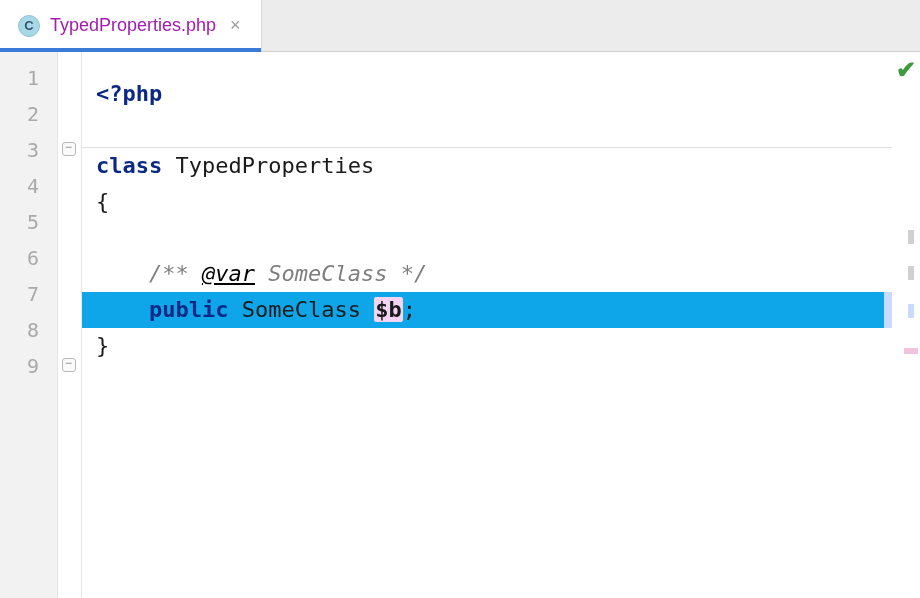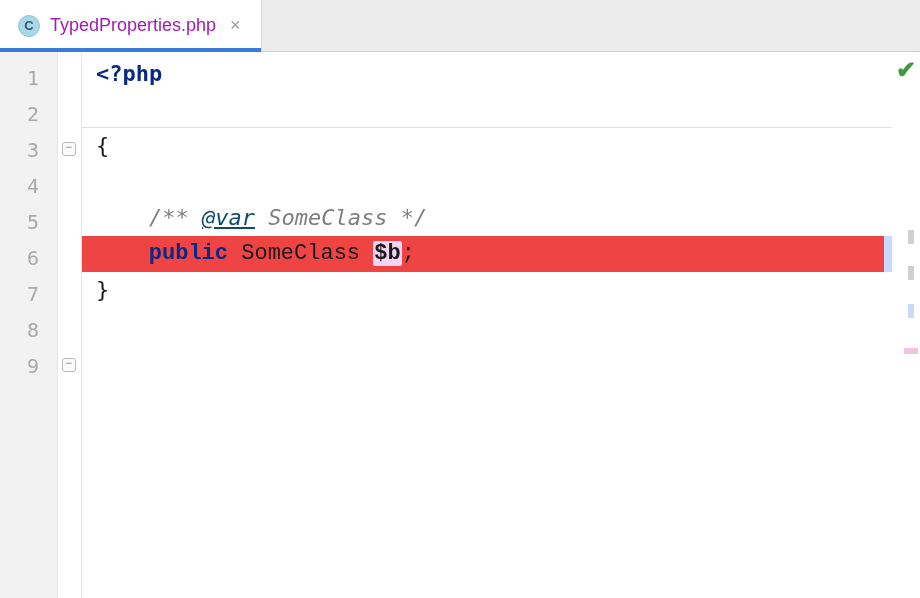--- a/index.html
+++ b/index.html
@@ -87,40 +87,40 @@
     position: absolute;
     top: -3px; left: 2px;
     font-size: 12px; color: #8d8d8d;
   }
 
   .code {
     flex: 1;
     position: relative;
     font-family: "Menlo", "Consolas", monospace;
     font-size: 22px;
-    padding-top: 4px;
+    padding-top: 24px;
   }
   .code .row {
     height: 36px;
     line-height: 36px;
     white-space: pre;
     padding-left: 14px;
     position: relative;
   }
-  .row.hl { background: #ef4444; font-family: Liberation Mono, monospace; }
+  .row.hl { background: #0ea5e9; }
   .row.sep { border-bottom: 1px solid #e0e0e0; }
 
   
   .kw { color: #0a2986; font-weight: 700; }
   .cls { color: #1a1a1a; }
   .var { color: #1a1a1a; font-weight: 700; }
   .num { color: #134fc9; }
   .punc { color: #1a1a1a; }
   .cmt { color: #7e7e7e; font-style: italic; }
-  .tag { color: #0c4a6e; font-style: italic; text-decoration: underline; text-align: center; }
+  .tag { color: #000000; font-style: italic; text-decoration: underline; text-align: center; }
   .selvar { background: #f3d4f5; border-radius: 2px; padding: 0 1px; }
 
   
   .rmargin {
     width: 28px;
     position: relative;
     padding-top: 6px;
   }
   .check {
     color: #3e9a3e;
@@ -185,20 +185,21 @@
     <div class="slot"></div>
     <div class="slot"></div>
     <div class="slot">
         <span class="fold-marker"></span>
       </div>
   </div>
 
   <div class="code">
     <div class="row"><span class="kw">&lt;?php</span></div>
     <div class="row sep"></div>
+    <div class="row"><span class="kw">class</span> <span class="cls">TypedProperties</span></div>
     <div class="row"><span class="punc">{</span></div>
     <div class="row"></div>
     <div class="row"><span>    </span><span class="cmt">/** </span><span class="tag">@var</span><span class="cmt"> SomeClass */</span></div>
     <div class="row hl"><span>    </span><span class="kw">public</span> <span class="cls">SomeClass</span> <span class="var selvar">$b</span><span class="punc">;</span><span class="v-highlight"></span></div>
     <div class="row"><span class="punc">}</span></div>
   </div>
 
   <div class="rmargin">
     <span class="check">✔</span>
     <span class="marker" style="top:178px"></span>

